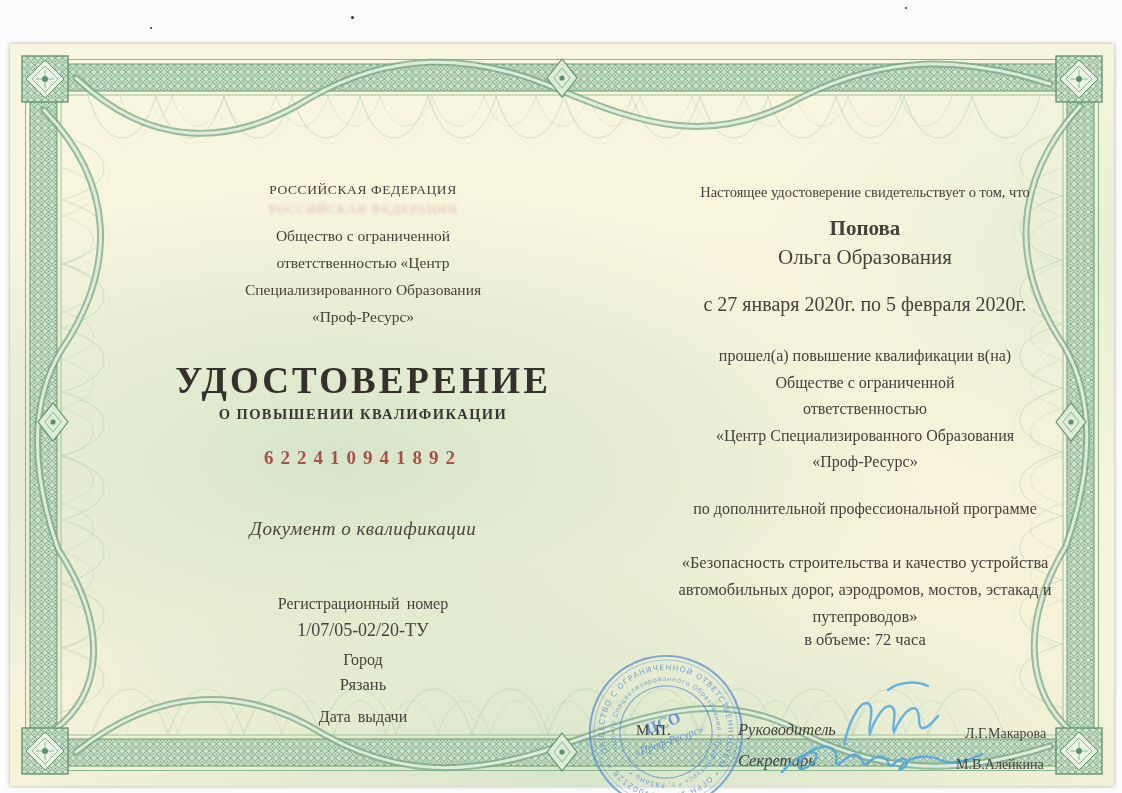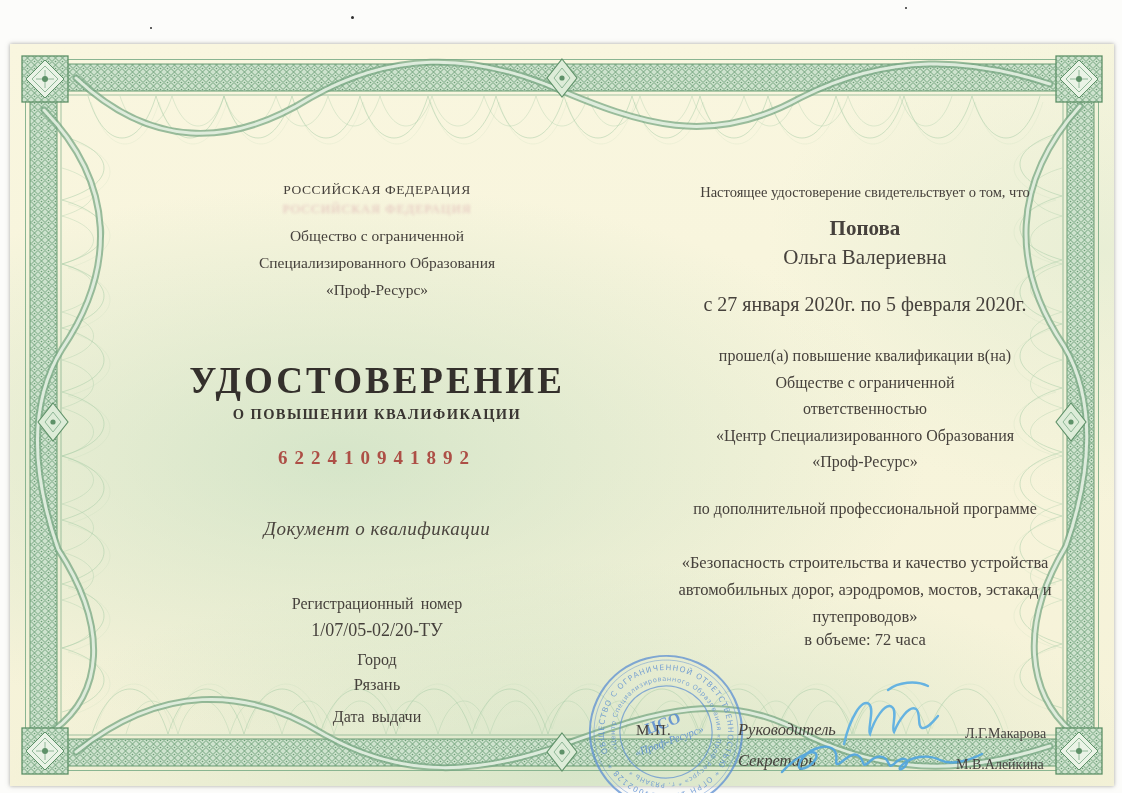--- a/index.html
+++ b/index.html
@@ -12,21 +12,21 @@
     position:absolute;left:10px;top:44px;width:1104px;height:742px;
     background:
       radial-gradient(900px 420px at 30% 56%, rgba(186,217,186,.55), rgba(186,217,186,0) 65%),
       radial-gradient(820px 300px at 52% 98%, rgba(186,217,186,.50), rgba(186,217,186,0) 70%),
       radial-gradient(480px 360px at 99% 28%, rgba(196,223,194,.30), rgba(196,223,194,0) 70%),
       linear-gradient(180deg,#f9f6df 0%,#f7f4db 55%,#f5f2d8 100%);
     box-shadow:0 0 4px rgba(95,95,88,.55);
   }
   .border-svg{position:absolute;left:0;top:0;width:1104px;height:742px;}
   .t{position:absolute;color:#46413c;}
-  .lc{left:154px;width:426px;text-align:center;}
+  .lc{left:140px;width:426px;text-align:center;}
   .rc{left:634px;width:442px;text-align:center;}
   .country{top:138px;font-size:13.5px;letter-spacing:.6px;}
   .ghost{top:157px;font-size:13px;letter-spacing:1px;color:rgba(206,130,148,.45);filter:blur(1.4px);}
   .org{top:178px;font-size:15.5px;line-height:27px;}
   .title{top:315px;font-size:37px;font-weight:bold;letter-spacing:3px;color:#34302c;}
   .subtitle{top:362px;font-size:14.5px;font-weight:bold;letter-spacing:1.4px;color:#3a3632;}
   .serial{top:403px;font-size:19px;font-weight:bold;letter-spacing:7px;color:#ad4f46;}
   .dockind{top:474px;font-size:19px;font-style:italic;letter-spacing:.5px;color:#4a443e;}
   .reglabel{top:551px;font-size:16px;word-spacing:3px;}
   .regvalue{top:576px;font-size:18px;text-align:center;}
@@ -120,36 +120,37 @@
     <use href="#middi" transform="translate(552,34)"></use>
     <use href="#middi" transform="translate(552,708)"></use>
     <use href="#middi" transform="translate(43,378)"></use>
     <use href="#middi" transform="translate(1061,378)"></use>
   </svg>
 
   <div class="t lc country">РОССИЙСКАЯ ФЕДЕРАЦИЯ</div>
   <div class="t lc ghost">РОССИЙСКАЯ ФЕДЕРАЦИЯ</div>
   <div class="t lc org">
     <div>Общество с ограниченной</div>
+    <div>ответственностью «Центр</div>
     <div>Специализированного Образования</div>
     <div>«Проф-Ресурс»</div>
   </div>
   <div class="t lc subtitle">О ПОВЫШЕНИИ КВАЛИФИКАЦИИ</div>
   <div class="t lc title">УДОСТОВЕРЕНИЕ</div>
   <div class="t lc serial">622410941892</div>
   <div class="t lc dockind">Документ о квалификации</div>
   <div class="t lc reglabel">Регистрационный номер</div>
   <div class="t lc regvalue">1/07/05-02/20-ТУ</div>
   <div class="t lc citylabel">Город</div>
   <div class="t lc cityvalue">Рязань</div>
   <div class="t lc datelabel">Дата выдачи</div>
 
   <div class="t rc intro">Настоящее удостоверение свидетельствует о том, что</div>
   <div class="t rc surname">Попова</div>
-  <div class="t rc givennames">Ольга Валериевна</div>
+  <div class="t rc givennames">Ольга Образования</div>
   <div class="t rc period">с 27 января 2020г. по 5 февраля 2020г.</div>
   <div class="t rc bodylines">
     <div>прошел(а) повышение квалификации в(на)</div>
     <div>Обществе с ограниченной</div>
     <div>ответственностью</div>
     <div>«Центр Специализированного Образования</div>
     <div>«Проф-Ресурс»</div>
   </div>
   <div class="t rc proglabel">по дополнительной профессиональной программе</div>
   <div class="t rc proglines">

